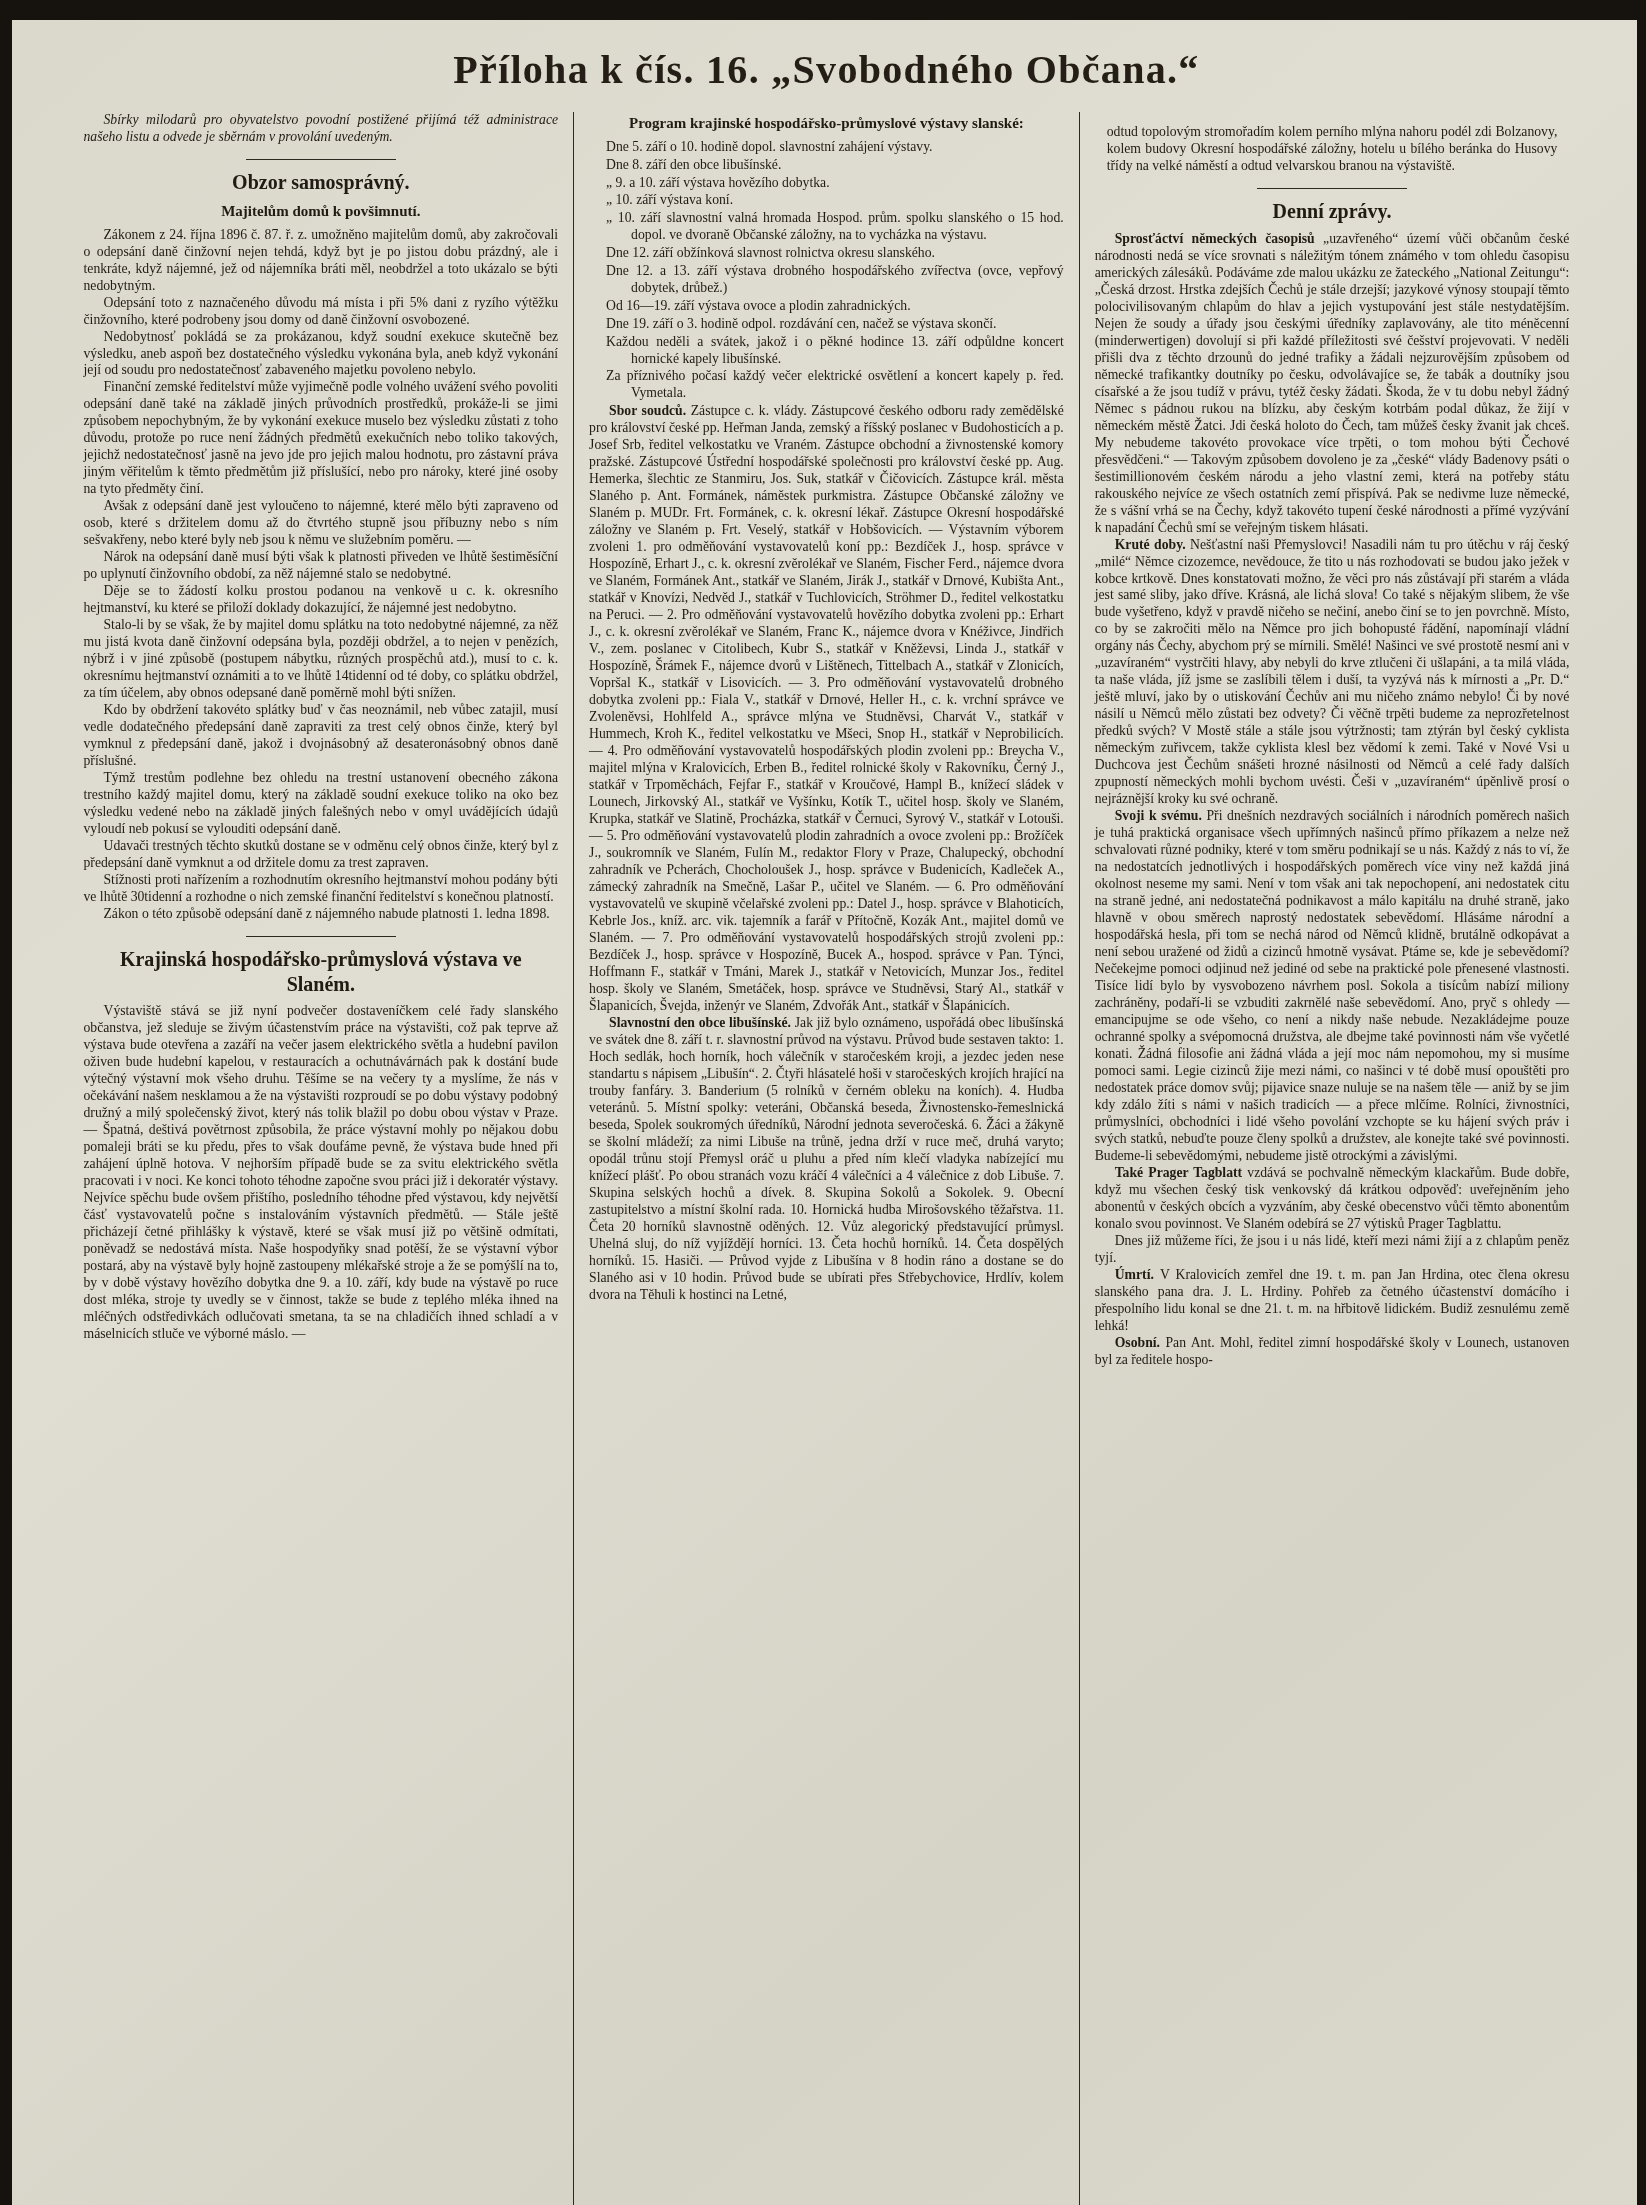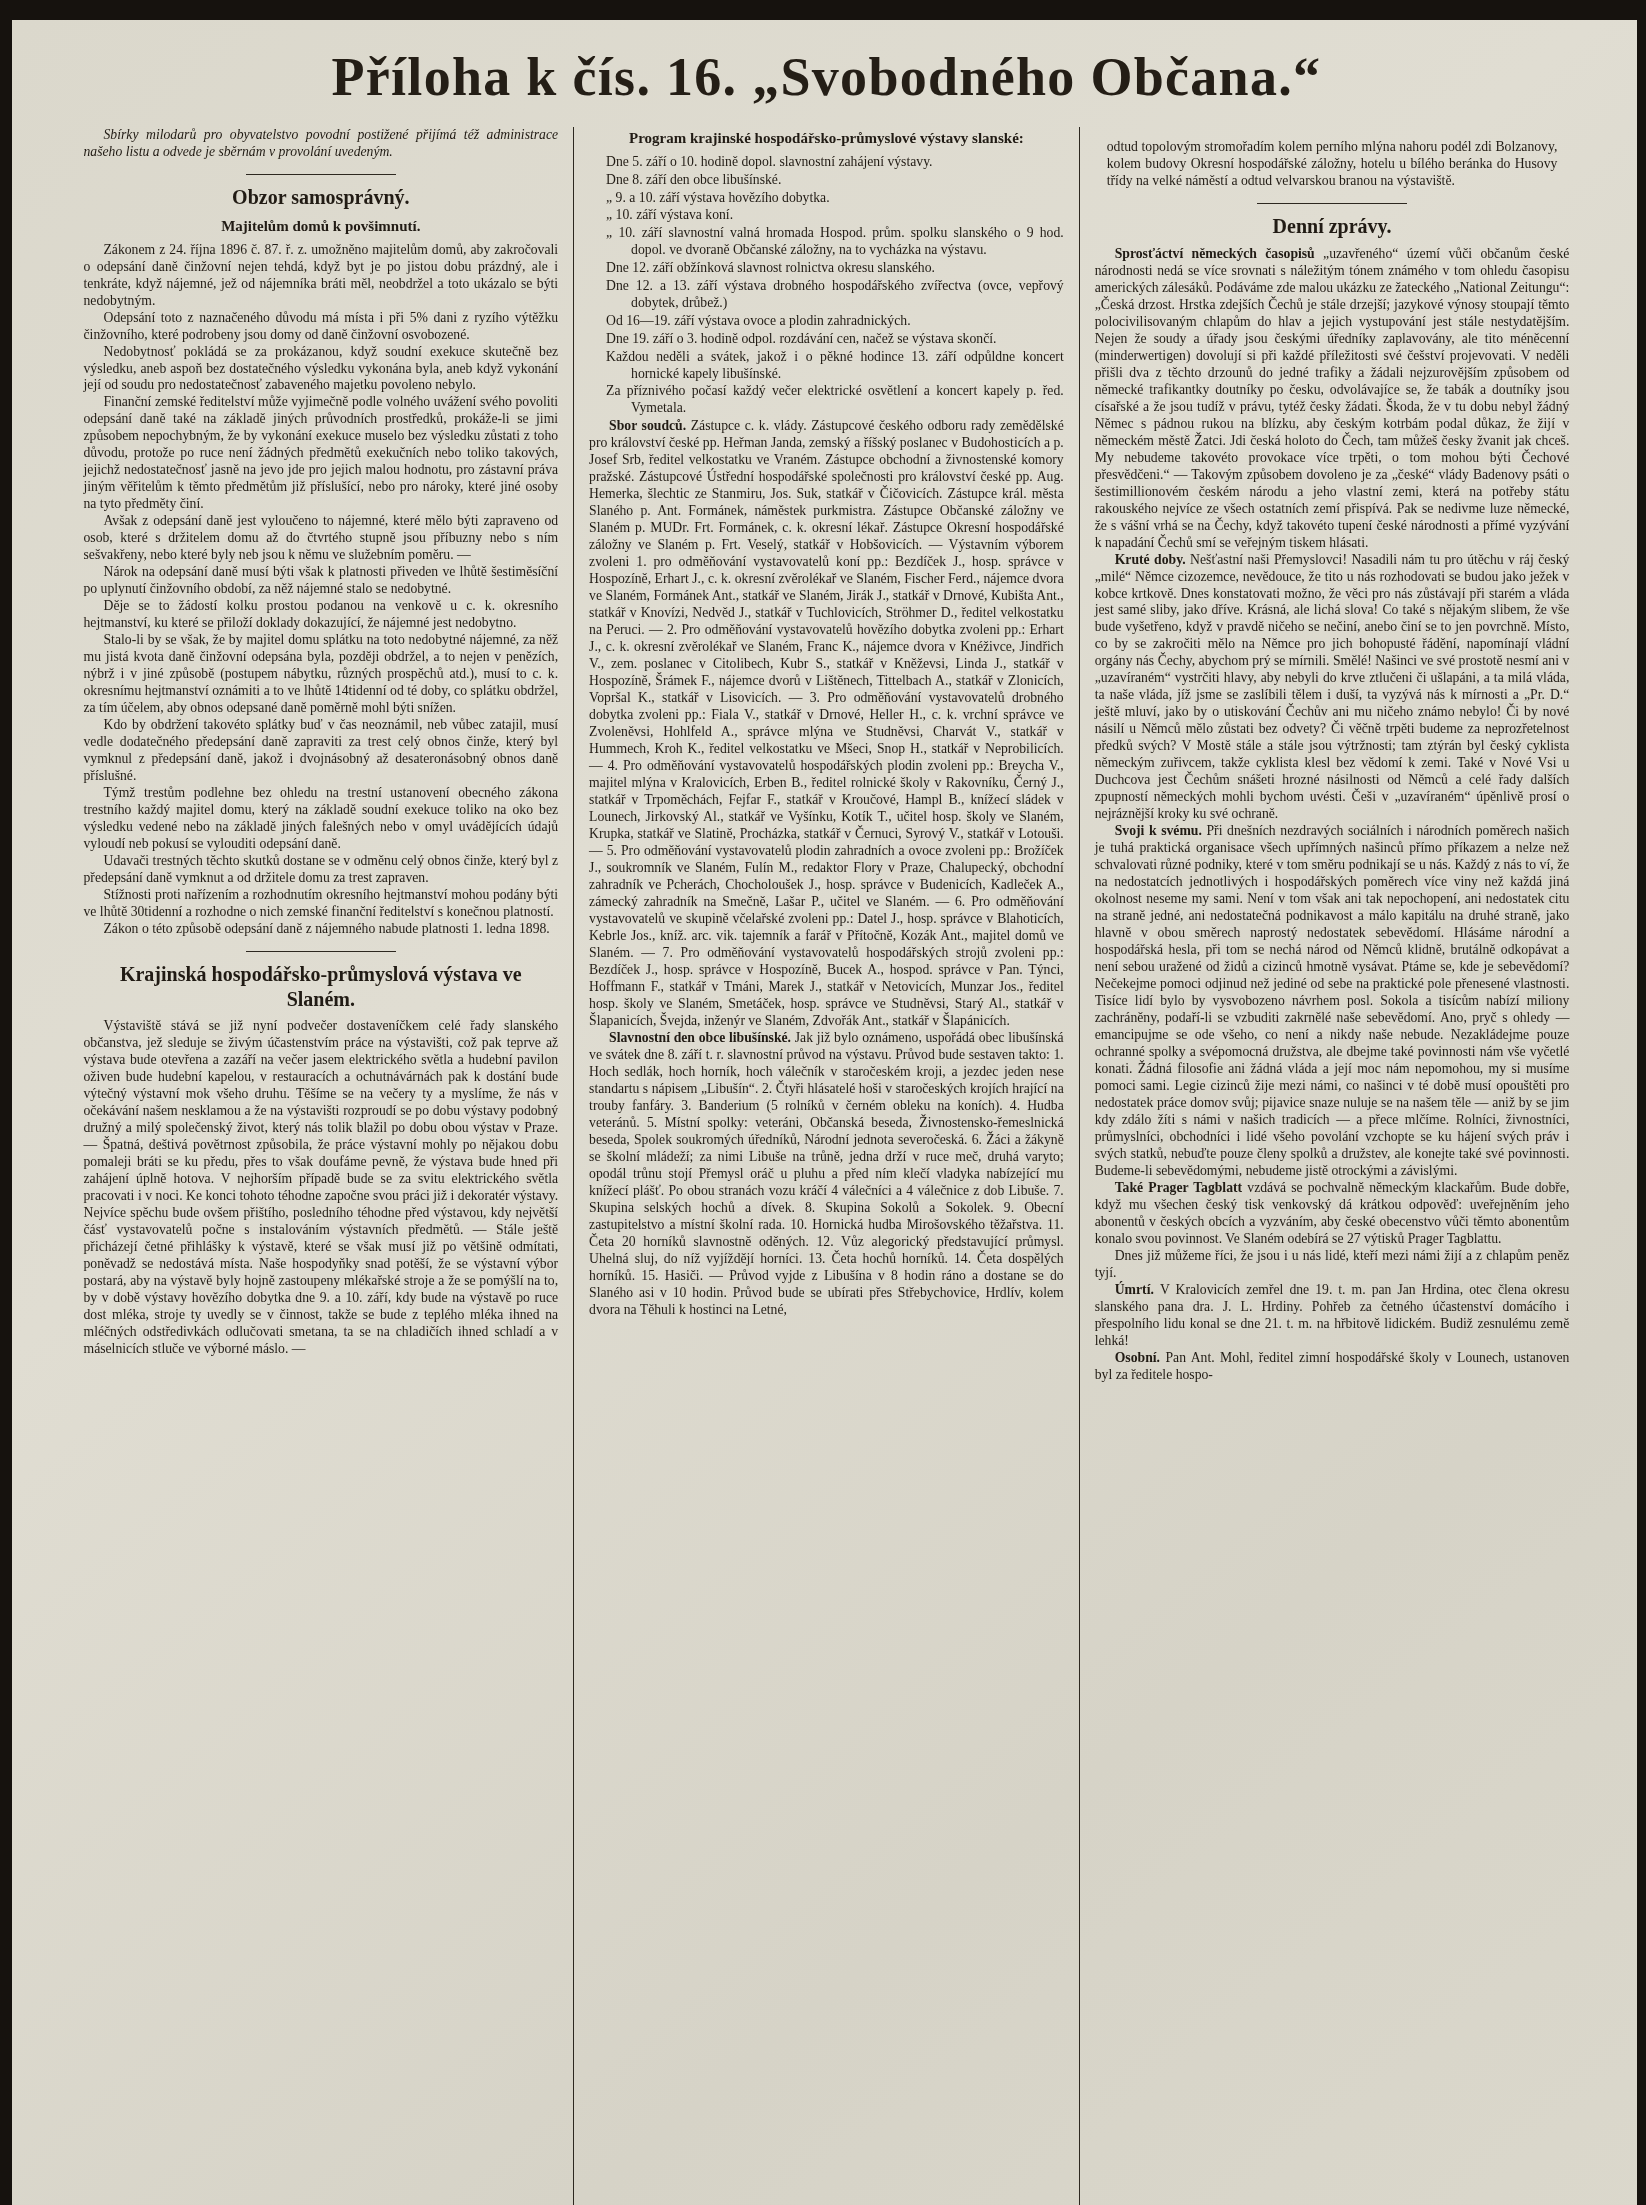--- a/index.html
+++ b/index.html
@@ -13,21 +13,21 @@
   .paper {
     position: absolute; left: 11.5px; top: 20px; right: 9.7px; bottom: 11.5px;
     background: linear-gradient(140deg, #dbd8cc 0%, #e0ddd2 35%, #d6d3c7 70%, #dcd9cd 100%);
     color: #211b14;
     overflow: hidden;
     padding: 8.8px 53px 17.6px 57px;
   }
   .masthead {
     margin: 17px 0 19.4px 0;
     text-align: center;
-    font-size: 54px;
+    font-size: 40px;
     font-weight: 700;
     letter-spacing: 1.3px;
     color: #241e16;
   }
   .columns {
     display: flex;
     align-items: stretch;
     height: 2285px;
     overflow: hidden;
   }
@@ -90,21 +90,21 @@
           </div>
       </section>
 
       <section class="col">
         <h3 class="h-program">Program krajinské hospodářsko-průmyslové výstavy slanské:</h3>
         <div>
             <p class="program-line">Dne 5. září o 10. hodině dopol. slavnostní zahájení výstavy.</p>
             <p class="program-line">Dne 8. září den obce libušínské.</p>
             <p class="program-line">„ 9. a 10. září výstava hovězího dobytka.</p>
             <p class="program-line">„ 10. září výstava koní.</p>
-            <p class="program-line">„ 10. září slavnostní valná hromada Hospod. prům. spolku slanského o 9 hod. dopol. ve dvoraně Občanské záložny, na to vycházka na výstavu.</p>
+            <p class="program-line">„ 10. září slavnostní valná hromada Hospod. prům. spolku slanského o 15 hod. dopol. ve dvoraně Občanské záložny, na to vycházka na výstavu.</p>
             <p class="program-line">Dne 12. září obžínková slavnost rolnictva okresu slanského.</p>
             <p class="program-line">Dne 12. a 13. září výstava drobného hospodářského zvířectva (ovce, vepřový dobytek, drůbež.)</p>
             <p class="program-line">Od 16—19. září výstava ovoce a plodin zahradnických.</p>
             <p class="program-line">Dne 19. září o 3. hodině odpol. rozdávání cen, načež se výstava skončí.</p>
             <p class="program-line">Každou neděli a svátek, jakož i o pěkné hodince 13. září odpůldne koncert hornické kapely libušínské.</p>
             <p class="program-line">Za příznivého počasí každý večer elektrické osvětlení a koncert kapely p. řed. Vymetala.</p>
           </div>
         <div>
             <p class="para"><b>Sbor soudců. </b>Zástupce c. k. vlády. Zástupcové českého odboru rady zemědělské pro království české pp. Heřman Janda, zemský a říšský poslanec v Budohosticích a p. Josef Srb, ředitel velkostatku ve Vraném. Zástupce obchodní a živnostenské komory pražské. Zástupcové Ústřední hospodářské společnosti pro království české pp. Aug. Hemerka, šlechtic ze Stanmiru, Jos. Suk, statkář v Čičovicích. Zástupce král. města Slaného p. Ant. Formánek, náměstek purkmistra. Zástupce Občanské záložny ve Slaném p. MUDr. Frt. Formánek, c. k. okresní lékař. Zástupce Okresní hospodářské záložny ve Slaném p. Frt. Veselý, statkář v Hobšovicích. — Výstavním výborem zvoleni 1. pro odměňování vystavovatelů koní pp.: Bezdíček J., hosp. správce v Hospozíně, Erhart J., c. k. okresní zvěrolékař ve Slaném, Fischer Ferd., nájemce dvora ve Slaném, Formánek Ant., statkář ve Slaném, Jirák J., statkář v Drnové, Kubišta Ant., statkář v Knovízi, Nedvěd J., statkář v Tuchlovicích, Ströhmer D., ředitel velkostatku na Peruci. — 2. Pro odměňování vystavovatelů hovězího dobytka zvoleni pp.: Erhart J., c. k. okresní zvěrolékař ve Slaném, Franc K., nájemce dvora v Knéživce, Jindřich V., zem. poslanec v Citolibech, Kubr S., statkář v Kněževsi, Linda J., statkář v Hospozíně, Šrámek F., nájemce dvorů v Lištěnech, Tittelbach A., statkář v Zlonicích, Vopršal K., statkář v Lisovicích. — 3. Pro odměňování vystavovatelů drobného dobytka zvoleni pp.: Fiala V., statkář v Drnové, Heller H., c. k. vrchní správce ve Zvoleněvsi, Hohlfeld A., správce mlýna ve Studněvsi, Charvát V., statkář v Hummech, Kroh K., ředitel velkostatku ve Mšeci, Snop H., statkář v Neprobilicích. — 4. Pro odměňování vystavovatelů hospodářských plodin zvoleni pp.: Breycha V., majitel mlýna v Kralovicích, Erben B., ředitel rolnické školy v Rakovníku, Černý J., statkář v Trpoměchách, Fejfar F., statkář v Kroučové, Hampl B., knížecí sládek v Lounech, Jirkovský Al., statkář ve Vyšínku, Kotík T., učitel hosp. školy ve Slaném, Krupka, statkář ve Slatině, Procházka, statkář v Černuci, Syrový V., statkář v Lotouši. — 5. Pro odměňování vystavovatelů plodin zahradních a ovoce zvoleni pp.: Brožíček J., soukromník ve Slaném, Fulín M., redaktor Flory v Praze, Chalupecký, obchodní zahradník ve Pcherách, Chocholoušek J., hosp. správce v Budenicích, Kadleček A., zámecký zahradník na Smečně, Lašar P., učitel ve Slaném. — 6. Pro odměňování vystavovatelů ve skupině včelařské zvoleni pp.: Datel J., hosp. správce v Blahoticích, Kebrle Jos., kníž. arc. vik. tajemník a farář v Přítočně, Kozák Ant., majitel domů ve Slaném. — 7. Pro odměňování vystavovatelů hospodářských strojů zvoleni pp.: Bezdíček J., hosp. správce v Hospozíně, Bucek A., hospod. správce v Pan. Týnci, Hoffmann F., statkář v Tmáni, Marek J., statkář v Netovicích, Munzar Jos., ředitel hosp. školy ve Slaném, Smetáček, hosp. správce ve Studněvsi, Starý Al., statkář v Šlapanicích, Švejda, inženýr ve Slaném, Zdvořák Ant., statkář v Šlapánicích.</p>
             <p class="para"><b>Slavnostní den obce libušínské. </b>Jak již bylo oznámeno, uspořádá obec libušínská ve svátek dne 8. září t. r. slavnostní průvod na výstavu. Průvod bude sestaven takto: 1. Hoch sedlák, hoch horník, hoch válečník v staročeském kroji, a jezdec jeden nese standartu s nápisem „Libušín“. 2. Čtyři hlásatelé hoši v staročeských krojích hrající na trouby fanfáry. 3. Banderium (5 rolníků v černém obleku na koních). 4. Hudba veteránů. 5. Místní spolky: veteráni, Občanská beseda, Živnostensko-řemeslnická beseda, Spolek soukromých úředníků, Národní jednota severočeská. 6. Žáci a žákyně se školní mládeží; za nimi Libuše na trůně, jedna drží v ruce meč, druhá varyto; opodál trůnu stojí Přemysl oráč u pluhu a před ním klečí vladyka nabízející mu knížecí plášť. Po obou stranách vozu kráčí 4 válečníci a 4 válečnice z dob Libuše. 7. Skupina selských hochů a dívek. 8. Skupina Sokolů a Sokolek. 9. Obecní zastupitelstvo a místní školní rada. 10. Hornická hudba Mirošovského těžařstva. 11. Četa 20 horníků slavnostně oděných. 12. Vůz alegorický představující průmysl. Uhelná sluj, do níž vyjíždějí horníci. 13. Četa hochů horníků. 14. Četa dospělých horníků. 15. Hasiči. — Průvod vyjde z Libušína v 8 hodin ráno a dostane se do Slaného asi v 10 hodin. Průvod bude se ubírati přes Střebychovice, Hrdlív, kolem dvora na Těhuli k hostinci na Letné,</p>

